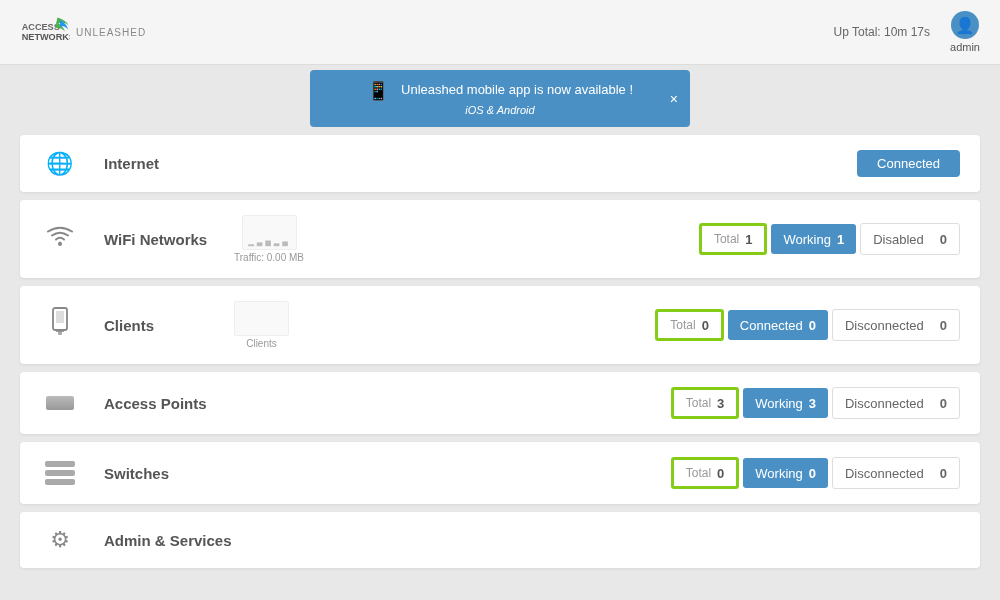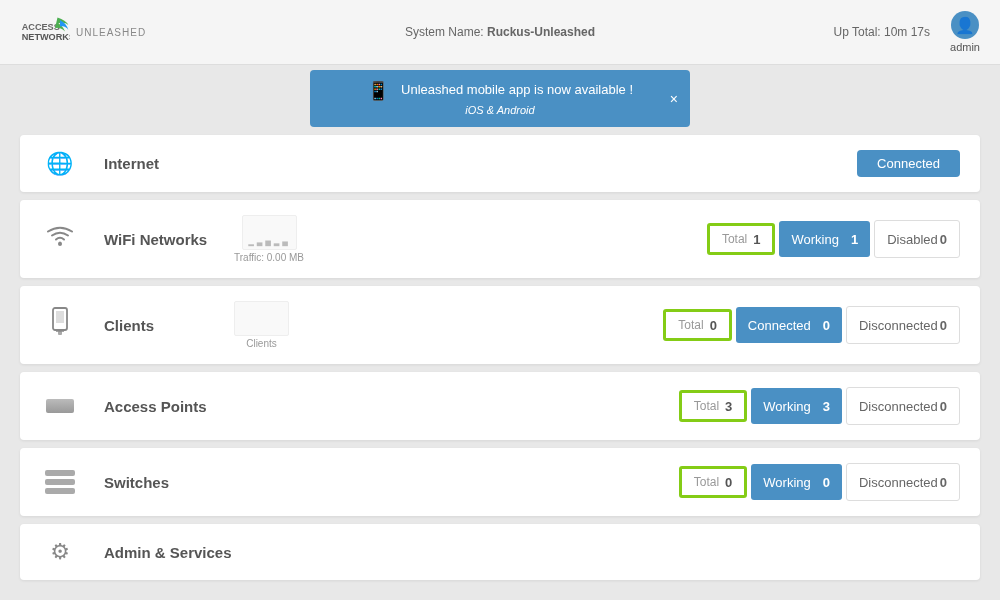--- a/index.html
+++ b/index.html
@@ -178,35 +178,35 @@
     .stat-total-label { color: #999; font-size: 12px; }
     .stat-total-num { font-weight: bold; color: #555; }
     .stat-badge {
       border-radius: 3px;
       padding: 4px 12px;
       font-size: 13px;
       color: white;
       background: #4a90c4;
       display: flex;
       align-items: center;
-      gap: 12px;
-      height: 36px;
+      gap: 6px;
+      height: 30px;
       font-weight: 500;
     }
     .stat-badge-num { font-weight: bold; }
     .stat-secondary {
       border: 1px solid #ddd;
       border-radius: 3px;
-      padding: 18px 12px;
+      padding: 6px 12px;
       font-size: 13px;
       color: #666;
       background: white;
       display: flex;
       align-items: center;
-      gap: 2px;
+      gap: 16px;
       height: 32px;
     }
     .stat-secondary-num { font-weight: bold; }
 
     .connected-btn {
       background: #4a90c4;
       color: white;
       border: none;
       border-radius: 4px;
       padding: 6px 20px;
@@ -258,24 +258,20 @@
       <text x="2" y="32" font-size="11" font-weight="bold" fill="#555">NETWORKS</text>
 
       <path d="M45,5 Q55,8 58,14 Q54,10 46,12 Q52,16 54,22 Q48,16 42,18" fill="#4caf50" stroke="none"></path>
       <path d="M48,8 Q56,12 58,20 Q54,14 48,16" fill="#2196f3" stroke="none"></path>
     </svg>
     <div>
       <div class="logo-unleashed">UNLEASHED</div>
     </div>
   </div>
 
-  <div class="header-center">
-    <span>System Name:</span>
-    <strong>Ruckus-Unleashed</strong>
-  </div>
 
   <div class="header-right">
     <div class="uptime">
       <span>Up Total:</span>
       <span>10m 17s</span>
     </div>
     <div class="admin-area">
       <div class="admin-icon">👤</div>
       <span>admin</span>
     </div>

